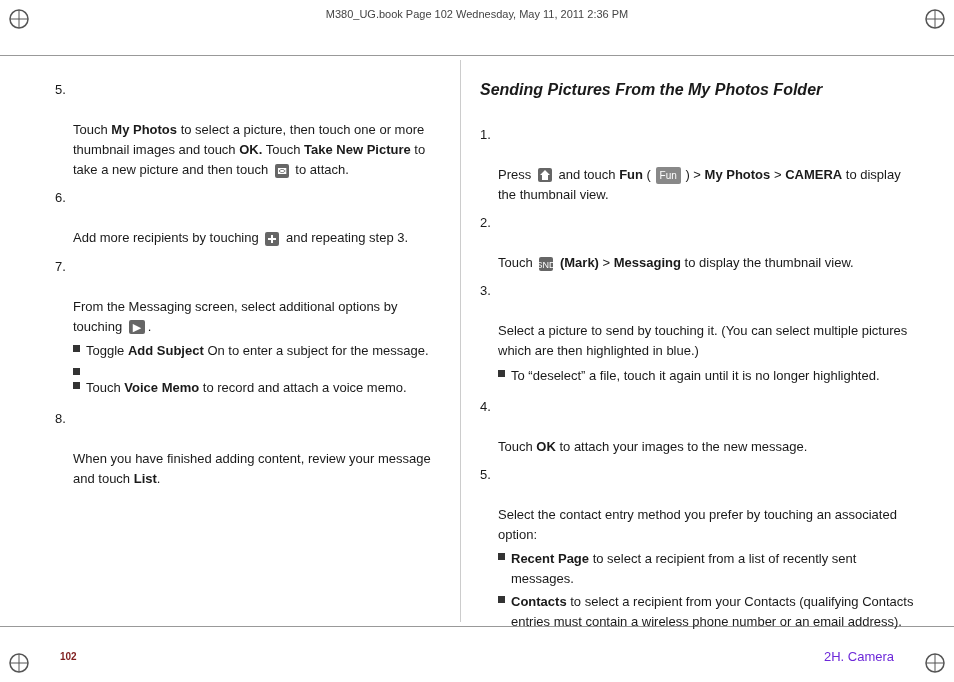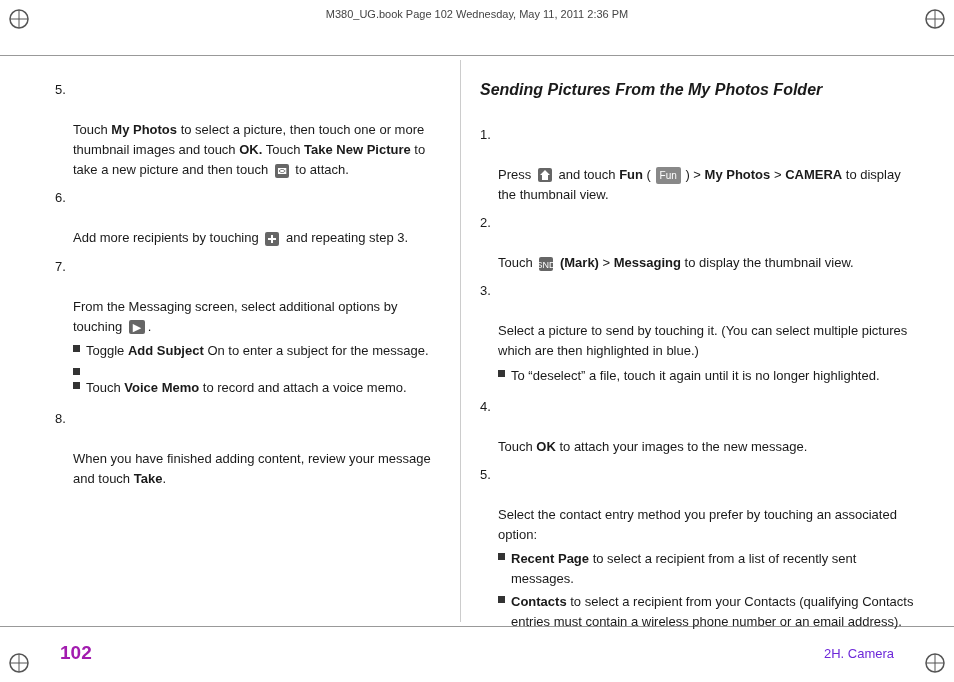--- a/index.html
+++ b/index.html
@@ -58,23 +58,23 @@
       position: absolute;
       bottom: 18px;
       left: 60px;
       right: 60px;
       display: flex;
       justify-content: space-between;
       align-items: center;
     }
 
     .page-number {
-      font-size: 19px;
+      font-size: 10px;
       font-weight: bold;
-      color: #a21caf;
+      color: #7f1d1d;
     }
 
     .footer-chapter {
       font-size: 13px;
       color: #6d28d9;
     }
 
     
     .corner-mark {
       position: absolute;
@@ -285,21 +285,21 @@
               <span class="bullet-square"></span>
               <span>Touch <strong>Voice Memo</strong> to record and attach a voice memo.</span>
             </div>
           </div>
         </div>
       </div>
 
       <div class="list-item">
         <span class="list-num">8.</span>
         <div class="list-content">
-          <span>When you have finished adding content, review your message and touch <strong>Take</strong>.</span>
+          <span>When you have finished adding content, review your message and touch <strong>List</strong>.</span>
         </div>
       </div>
 
     </div>
 
     <div class="right-column">
 
       <div class="section-heading">Sending Pictures From the My Photos Folder</div>
 
       <div class="list-item">

